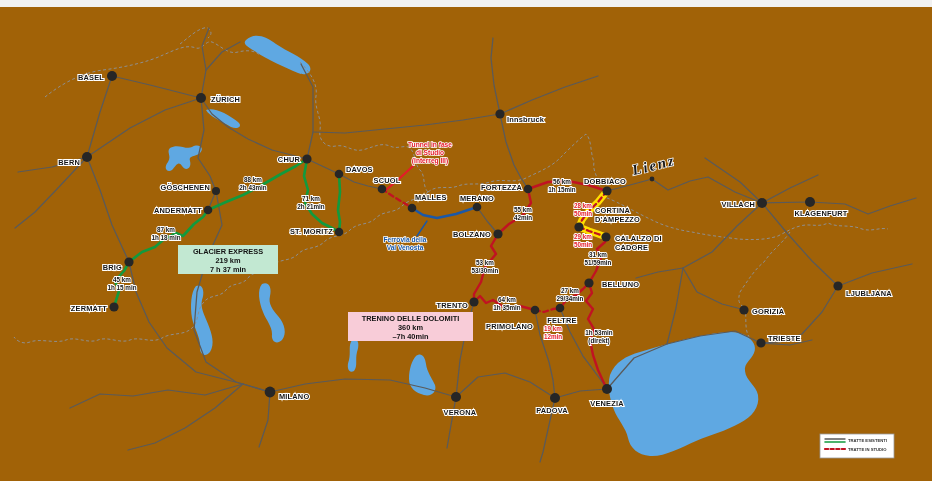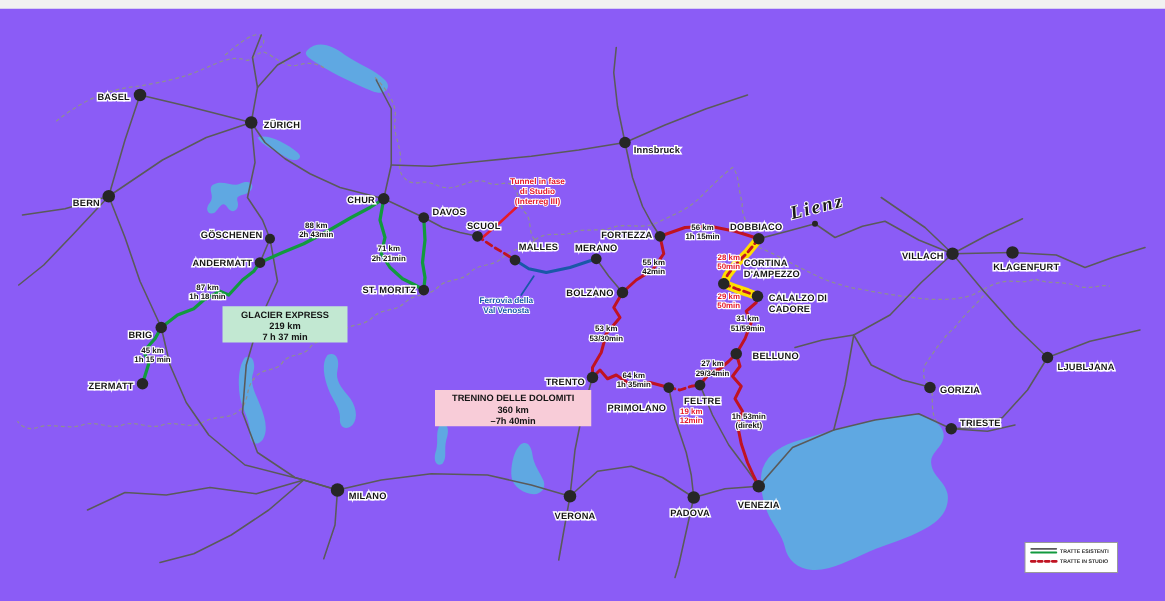--- a/index.html
+++ b/index.html
@@ -1,16 +1,16 @@
 <!DOCTYPE html>
 <html><head>
 <meta charset="utf-8">
 <style>
   html,body{margin:0;padding:0;background:#fff;}
-  .stage{position:relative;width:932px;height:481px;background:#8b5cf6;overflow:hidden;
+  .stage{position:relative;width:932px;height:481px;background:#a16207;overflow:hidden;
          font-family:"Liberation Sans",sans-serif;}
   svg{display:block}
   text{user-select:none}
 </style>
 </head>
 <body>
 
 <div class="stage">
   <svg id="map-svg" width="932" height="481" viewBox="0 0 932 481" xmlns="http://www.w3.org/2000/svg">
       <rect x="0" y="0" width="932" height="7" fill="#f1f1f1"></rect>

